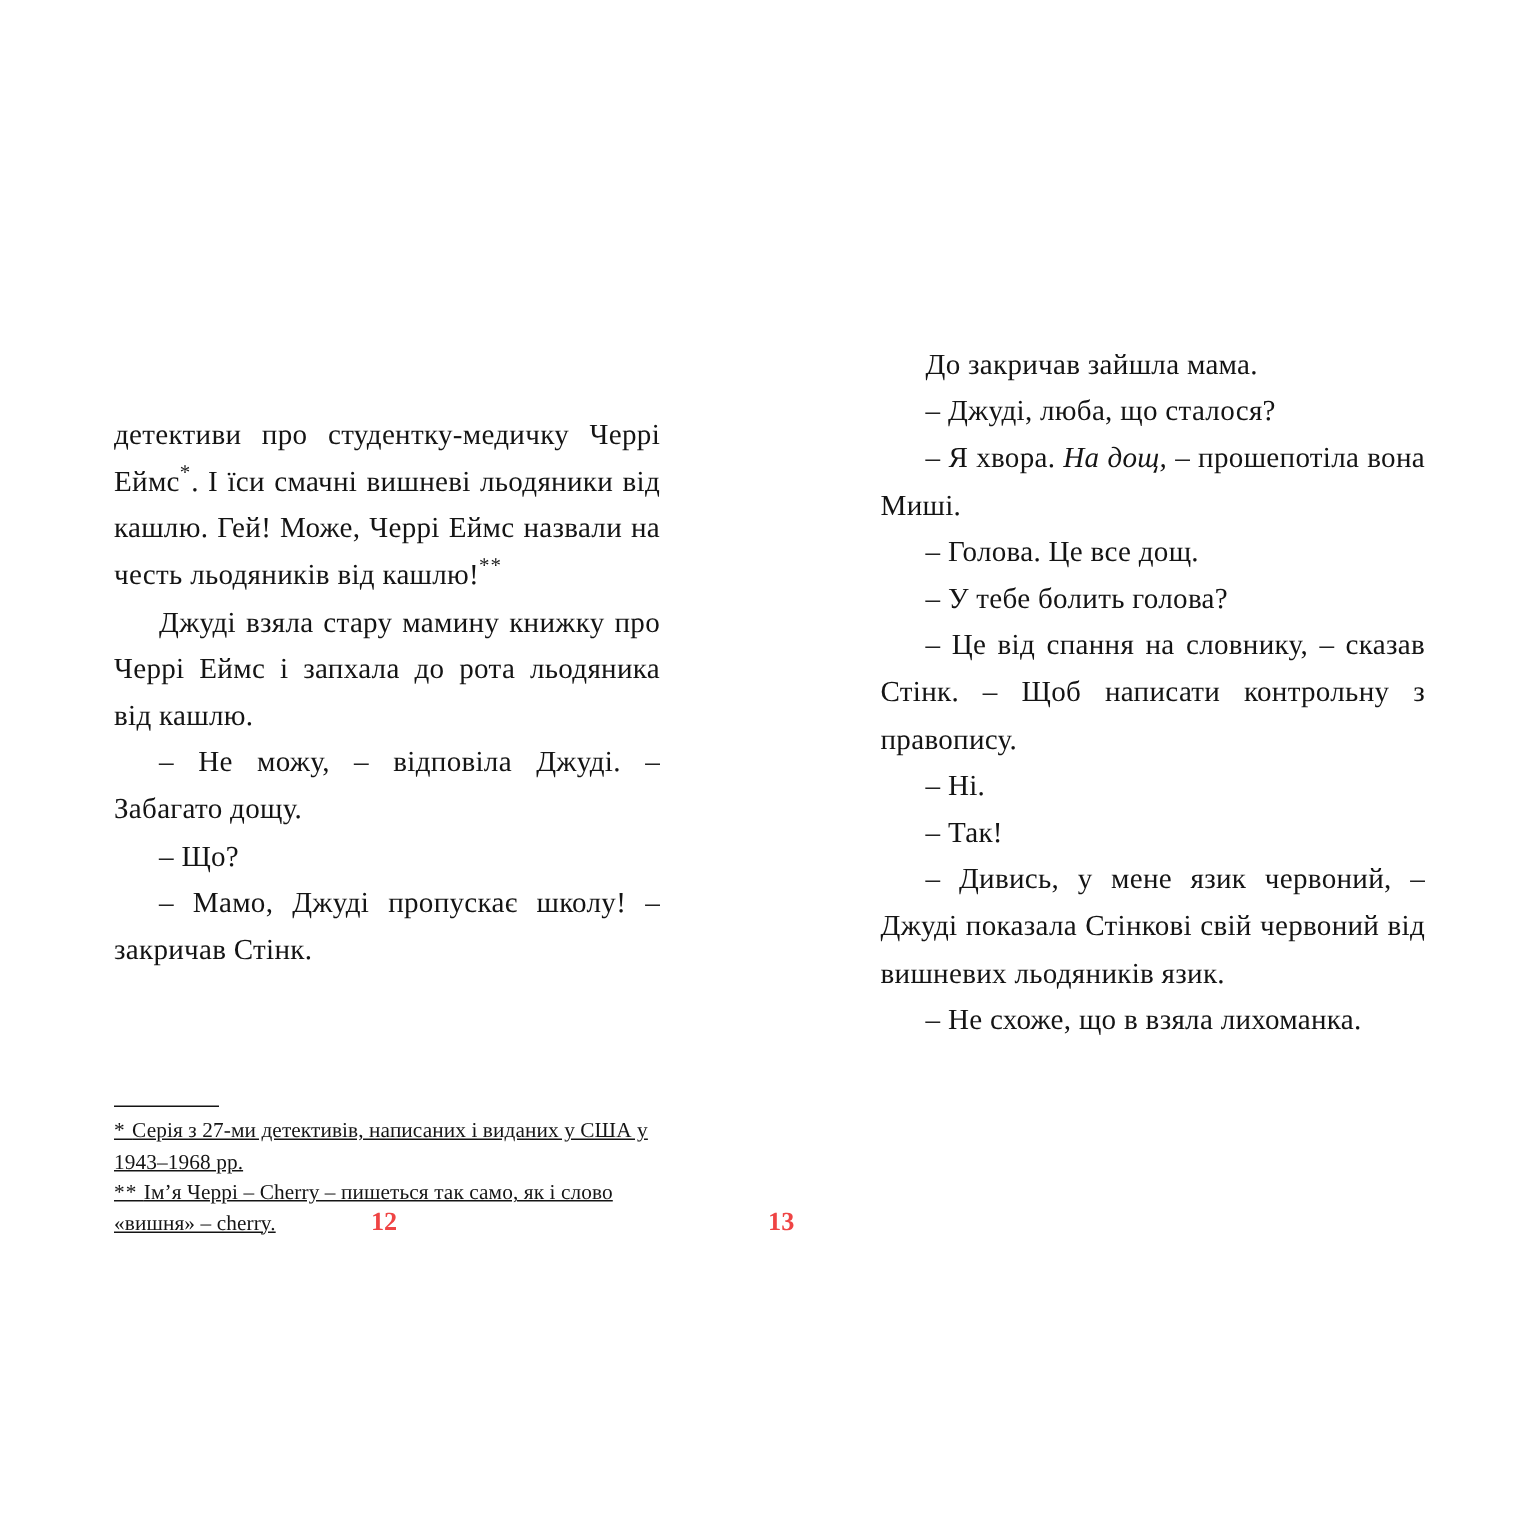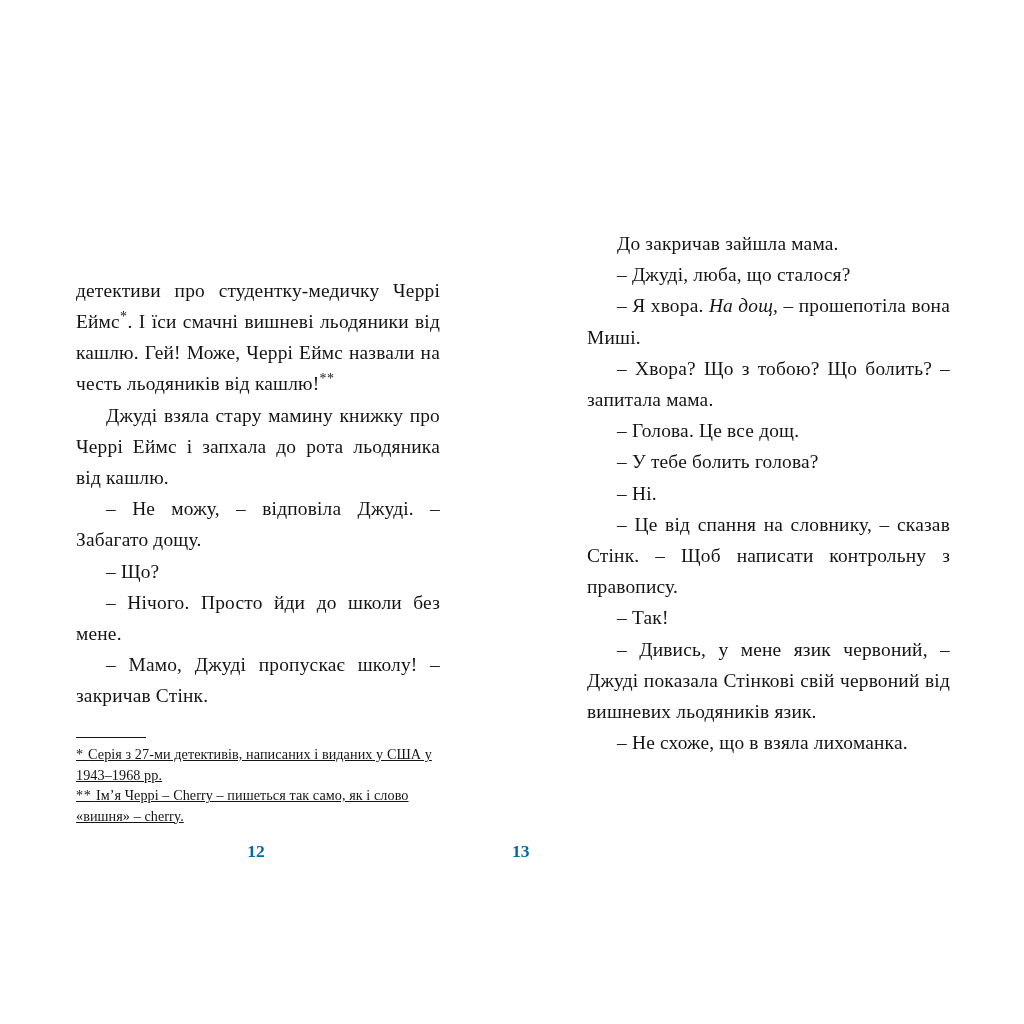--- a/index.html
+++ b/index.html
@@ -96,64 +96,62 @@
     margin: 0;
     text-indent: 0;
   }
   .footnote-text .marker {
     letter-spacing: 0.05em;
   }
 
   
   .folio {
     position: absolute;
-    top: 843px;
+    top: 806px;
     font-size: 17.5px;
     font-weight: bold;
     line-height: 1;
-    color: #0369a1;
+    color: #ef4444;
   }
   .folio.verso { left: 0; width: 512px; text-align: center; }
   .folio.recto { left: 512px; width: 512px; }
 </style>
 </head>
 <body>
 
 <div class="page-sheet">
 
   <div class="spread">
 
     <div class="page-col verso">
       <div class="body-text">
           <p class="no-indent"><span>детективи про студентку-медичку Черрі Еймс</span><sup class="fn-mark">*</sup><span>. І їси смачні вишневі льодяники від кашлю. Гей! Може, Черрі Еймс назвали на честь льодяників від кашлю!</span><sup class="fn-mark">**</sup></p>
           <p><span>Джуді взяла стару мамину книжку про Черрі Еймс і запхала до рота льодяника від кашлю.</span></p>
           <p><span>– Не можу, – відповіла Джуді. – Забагато дощу.</span></p>
           <p><span>– Що?</span></p>
-          <p><span>– Нічого. Просто йди до школи без мене.</span></p>
           <p class="last-line-left"><span>– Мамо, Джуді пропускає школу! – закричав Стінк.</span></p>
         </div>
       <div class="footnote-block">
         <div class="footnote-rule"></div>
         <div class="footnote-text">
             <p><span class="marker">* </span><span>Серія з 27-ми детективів, написаних і виданих у США у 1943–1968 рр.</span></p>
             <p><span class="marker">** </span><span>Ім’я Черрі – Cherry – пишеться так само, як і слово «вишня» – cherry.</span></p>
           </div>
       </div>
     </div>
 
     <div class="page-col recto">
       <div class="body-text">
           <p><span>До закричав зайшла мама.</span></p>
           <p><span>– Джуді, люба, що сталося?</span></p>
           <p><span>– Я хвора. </span><em class="ital">На дощ,</em><span> – прошепотіла вона Миші.</span></p>
-          <p><span>– Хвора? Що з тобою? Що болить? – запитала мама.</span></p>
           <p><span>– Голова. Це все дощ.</span></p>
           <p><span>– У тебе болить голова?</span></p>
+          <p><span>– Це від спання на словнику, – сказав Стінк. – Щоб написати контрольну з правопису.</span></p>
           <p><span>– Ні.</span></p>
-          <p><span>– Це від спання на словнику, – сказав Стінк. – Щоб написати контрольну з правопису.</span></p>
           <p><span>– Так!</span></p>
           <p><span>– Дивись, у мене язик червоний, – Джуді показала Стінкові свій червоний від вишневих льодяників язик.</span></p>
           <p class="last-line-left"><span>– Не схоже, що в взяла лихоманка.</span></p>
         </div>
     </div>
 
   </div>
 
   <div class="folio verso">12</div>
   <div class="folio recto">13</div>

